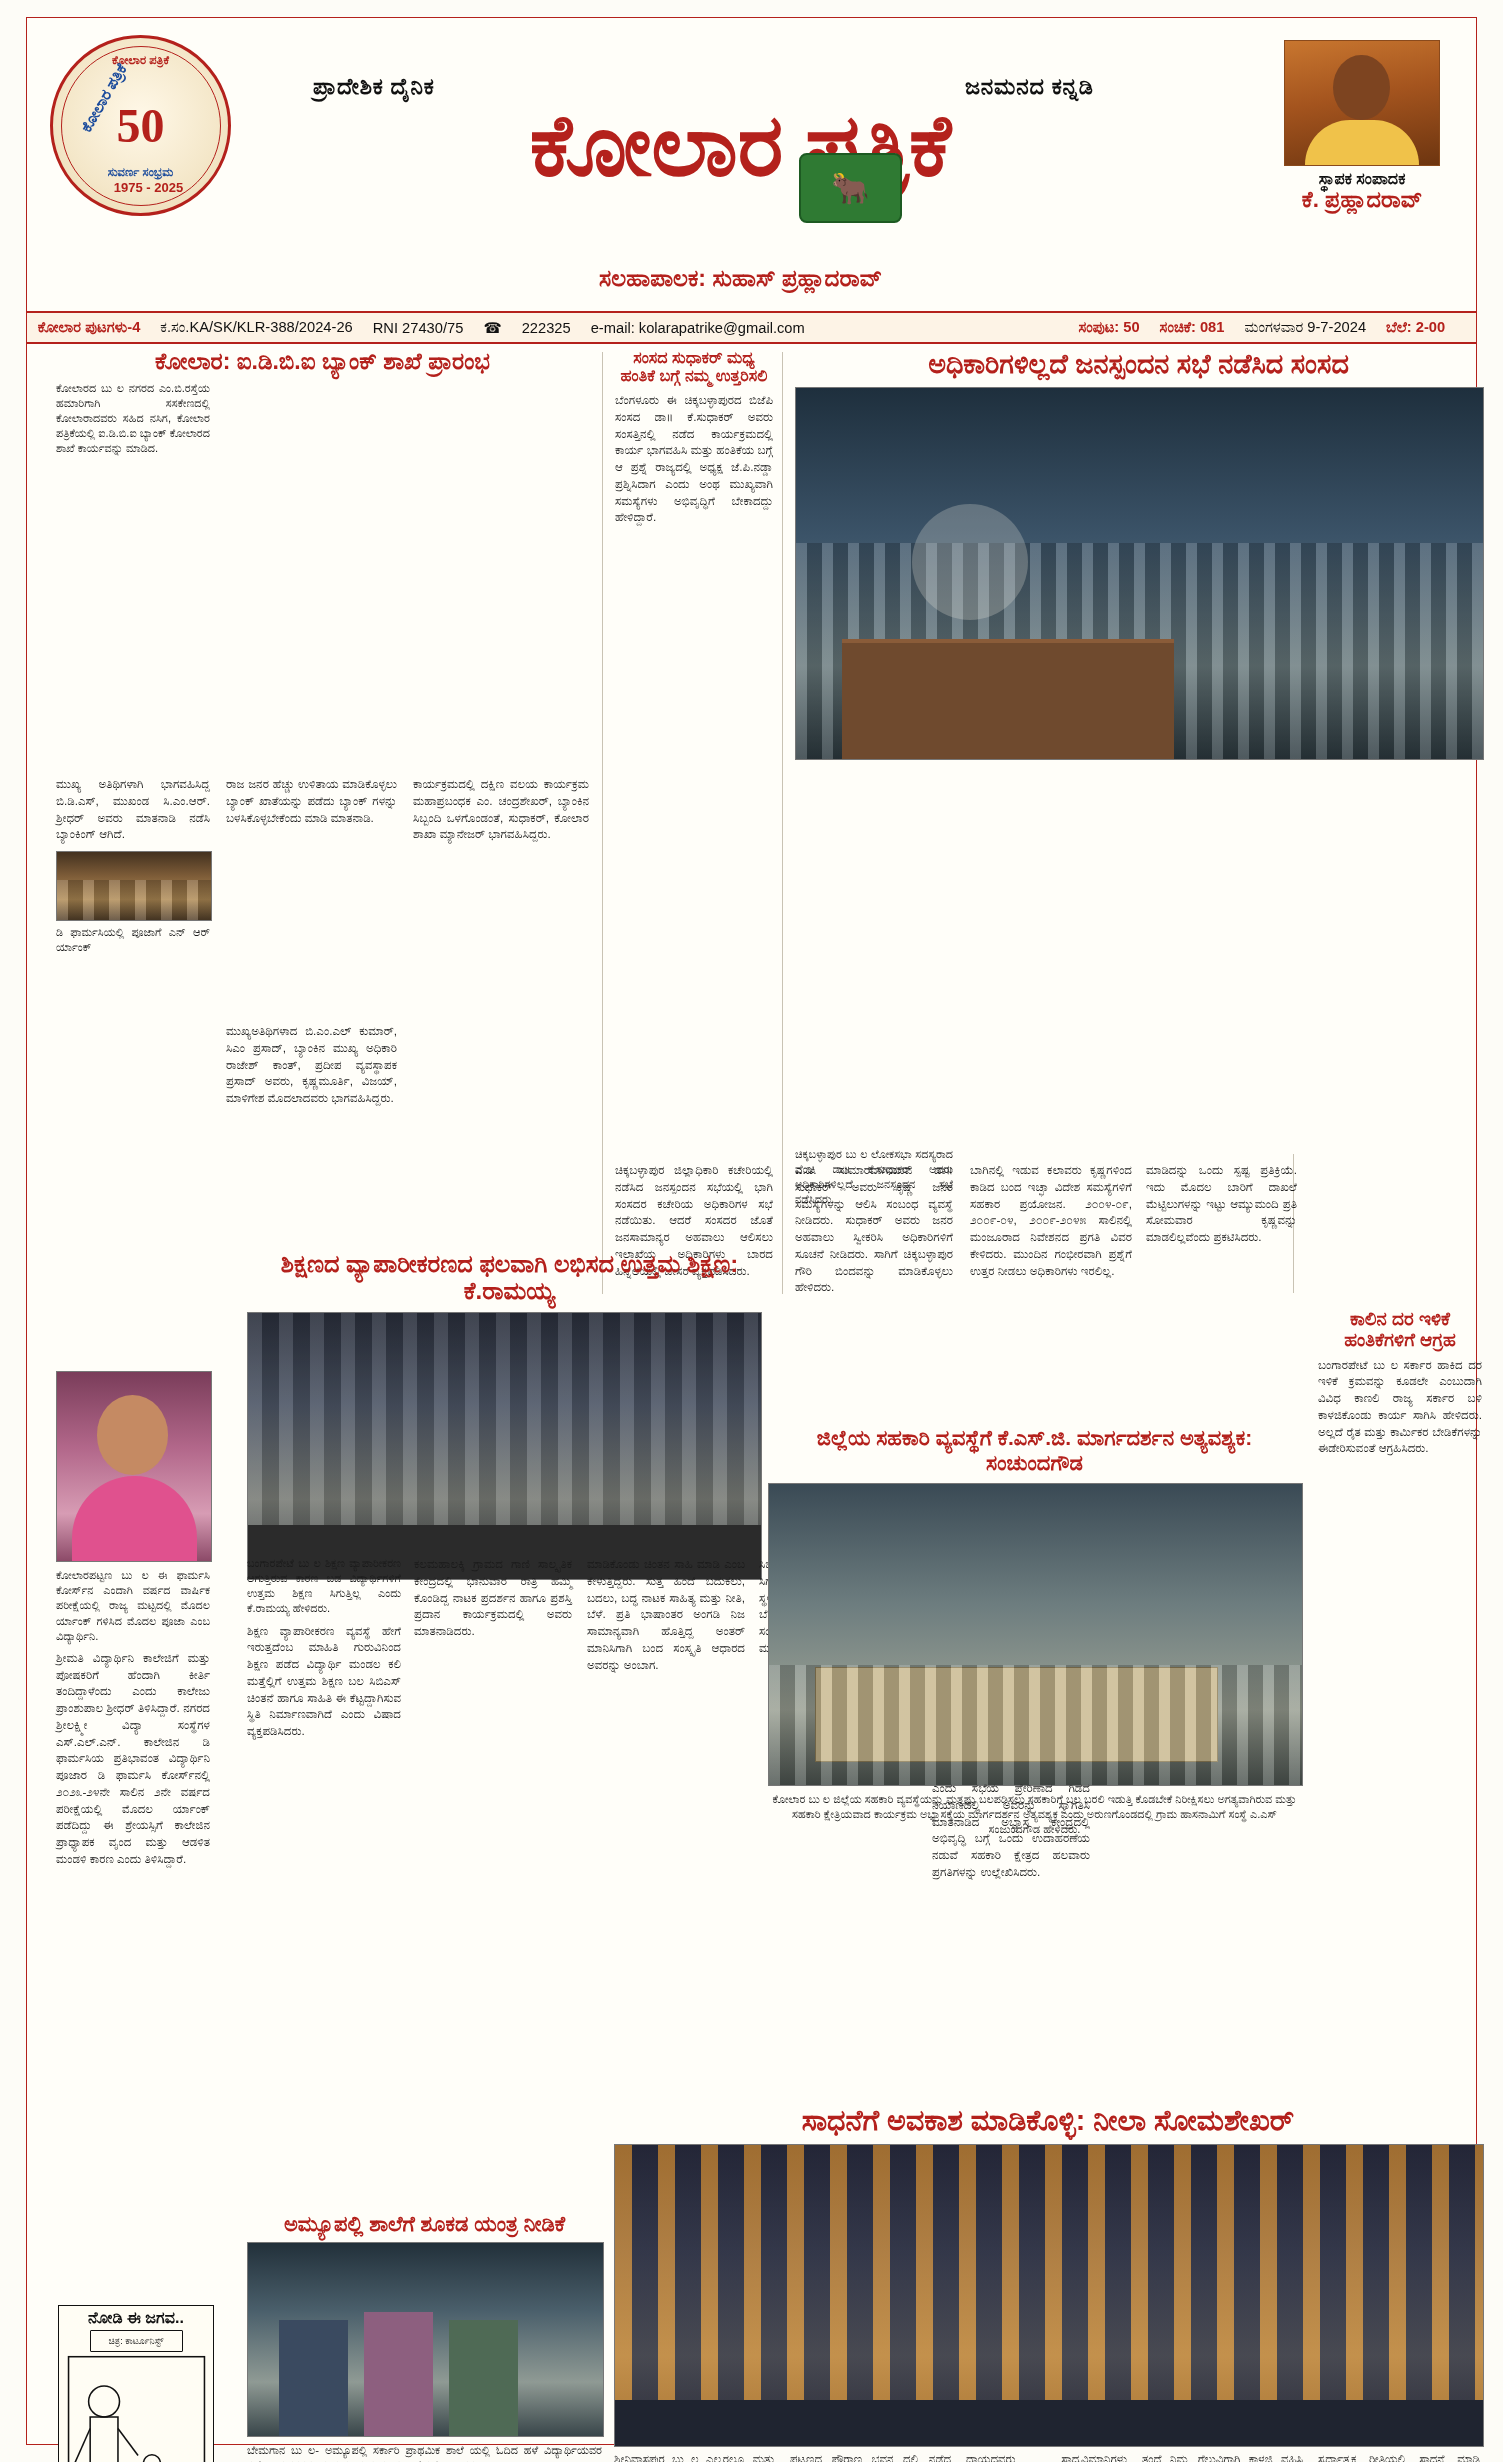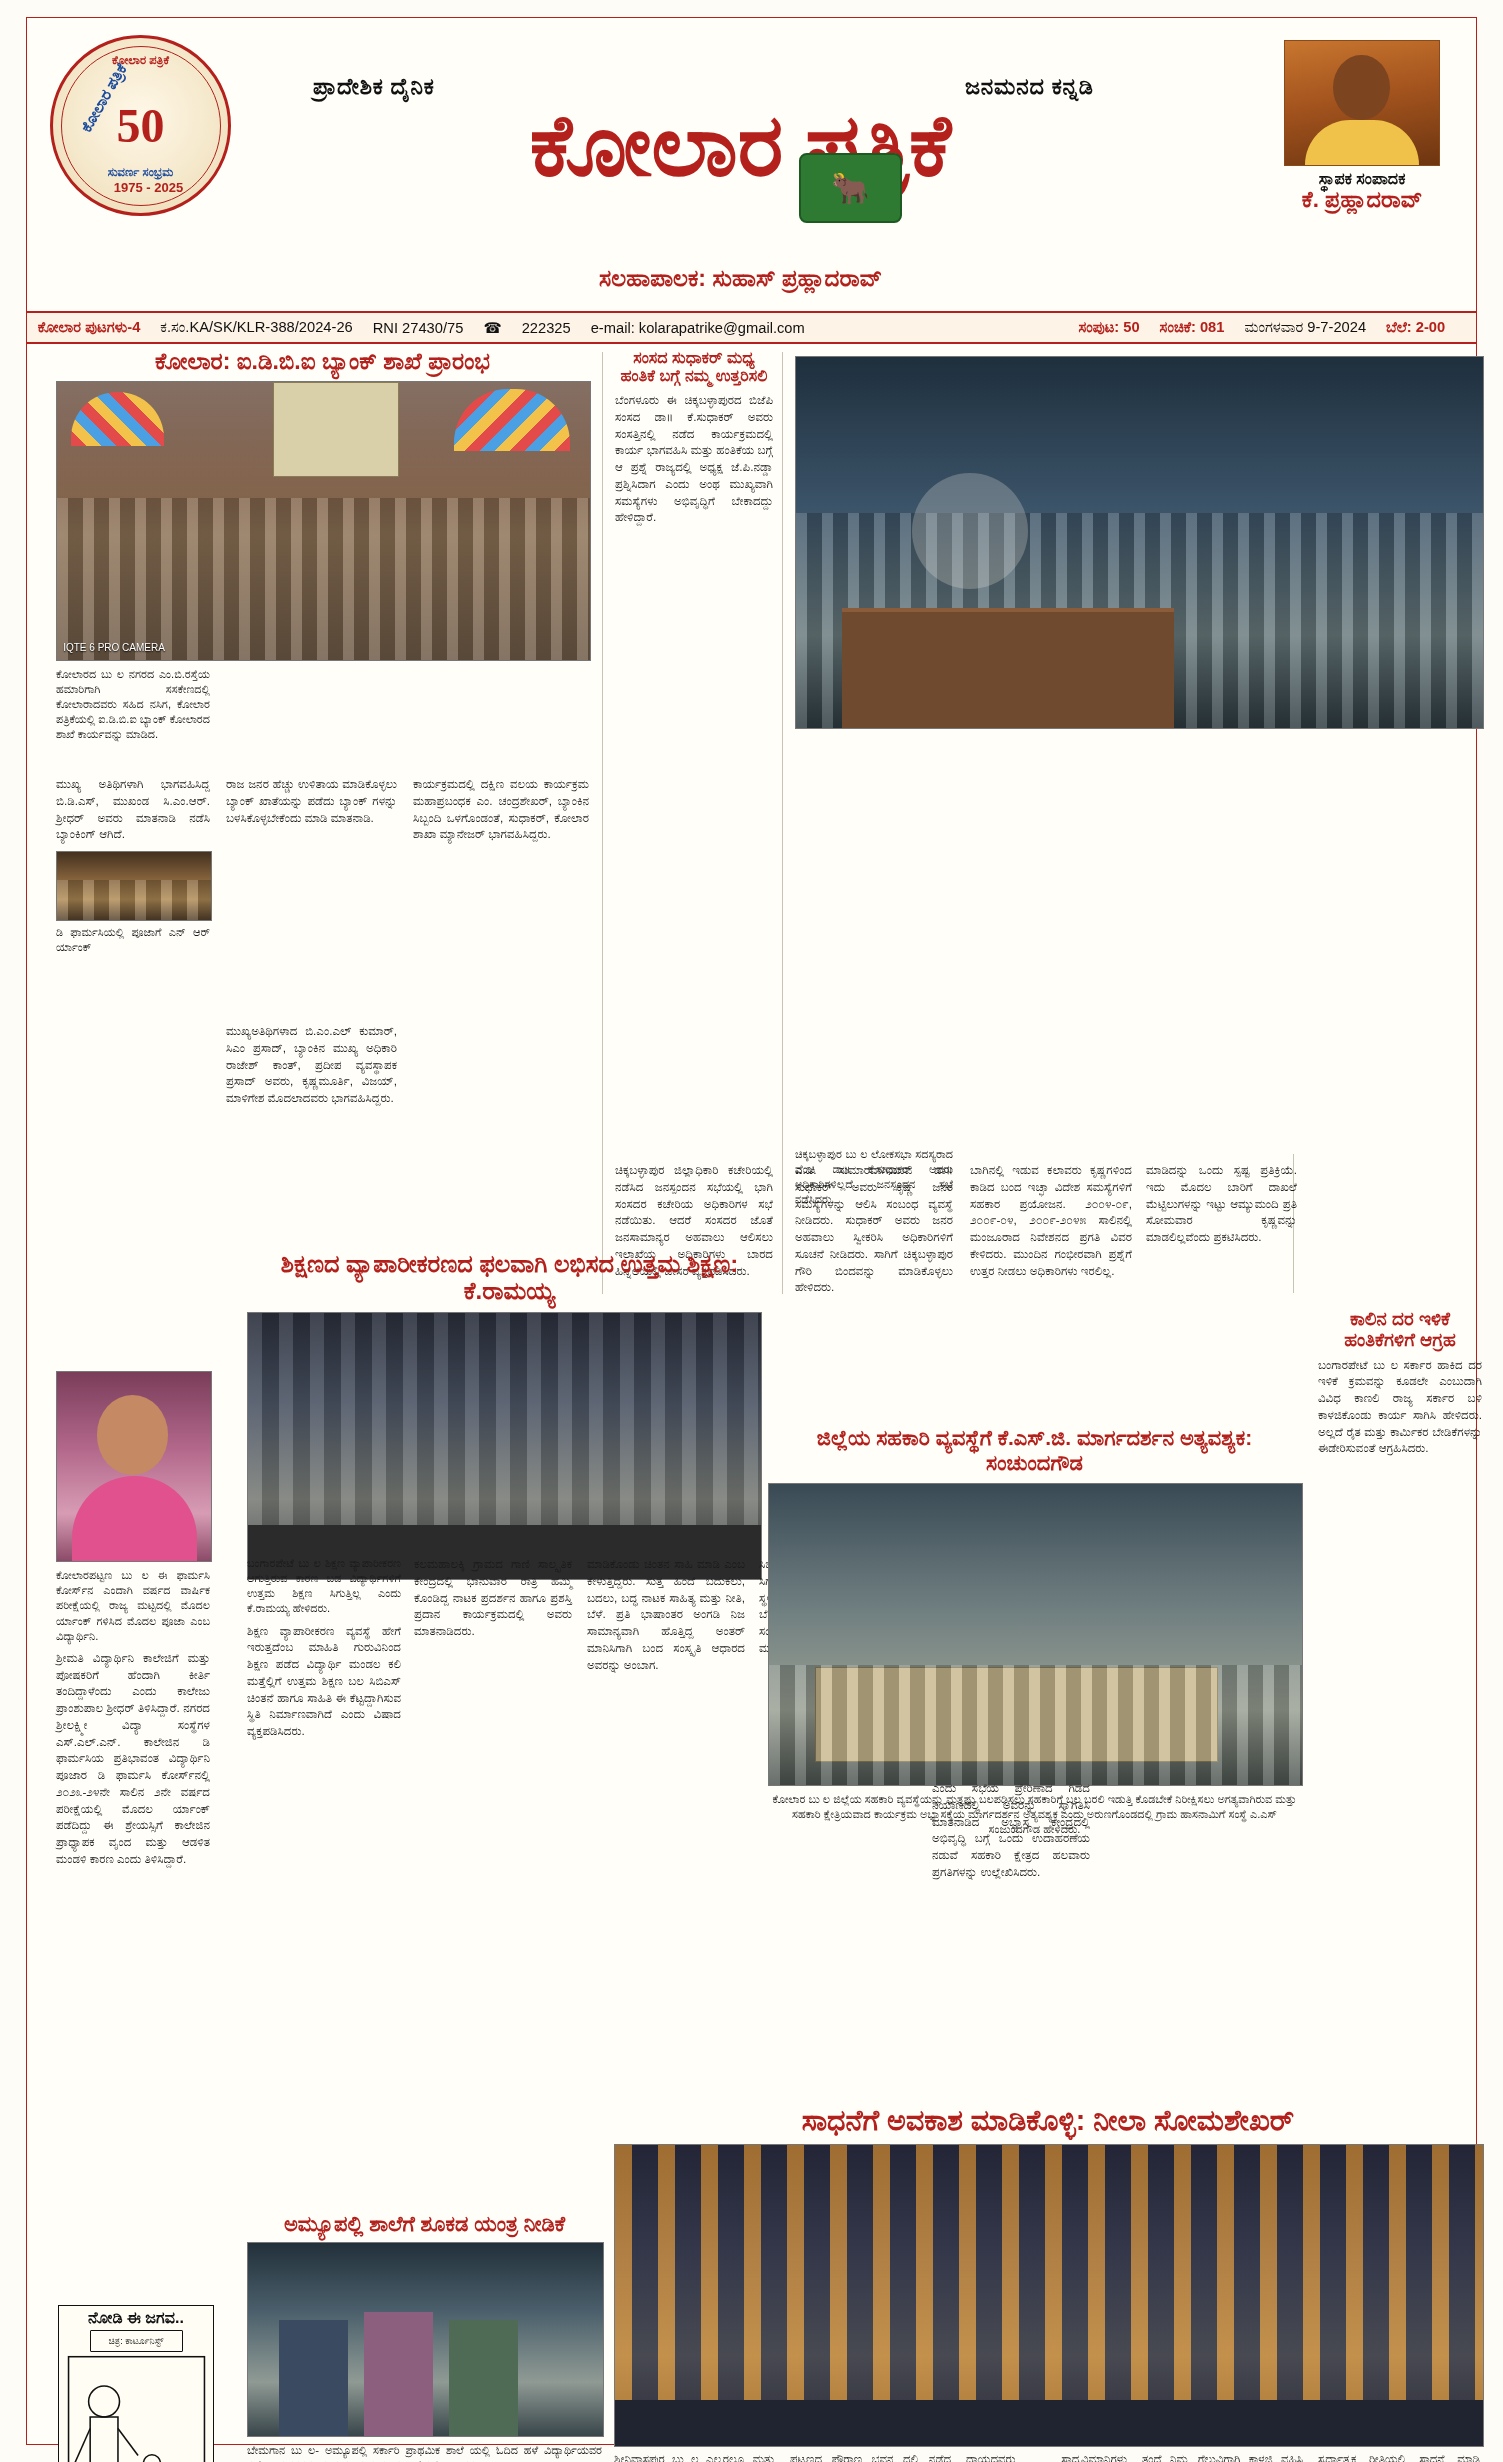--- a/index.html
+++ b/index.html
@@ -308,32 +308,20 @@
     </div>
 
     <div class="content">
 
       <div class="vline" style="left:575px; top:7.7px; height:942px;"></div>
       <div class="vline" style="left:755px; top:7.7px; height:942px;"></div>
       <div class="vline" style="left:1266px; top:810px; height:139px;"></div>
 
       <div style="position:absolute; left:29px; top:4.6px; width:533px;">
         <div class="headline" style="font-size:23px; text-align:center;">ಕೋಲಾರ: ಐ.ಡಿ.ಬಿ.ಐ ಬ್ಯಾಂಕ್ ಶಾಖೆ ಪ್ರಾರಂಭ</div>
-        <div class="photo-box" style="margin-top:6.2px; width:533px; height:278px;">
-          <div class="ph p1"></div>
-          <div class="ph-sky"></div>
-          <div class="ph-people"></div>
-          <div style="position:absolute; left:14px; top:10.8px; width:93px; height:54px; border-radius:46px 46px 0 0;
-                      background:repeating-linear-gradient(45deg,#e34b4b 0 10.8px,#f2c24a 10.8px 21.6px,#4aa0e3 21.6px 32px);"></div>
-          <div style="position:absolute; right:20px; top:7.7px; width:116px; height:62px; border-radius:54px 54px 0 0;
-                      background:repeating-linear-gradient(-45deg,#e34b4b 0 10.8px,#f2c24a 10.8px 21.6px,#4aa0e3 21.6px 32px);"></div>
-          <div style="position:absolute; left:216px; top:0px; width:124px; height:93px; background:#d9cfa8; border:1.5px solid #8a7c55;"></div>
-          <div class="cam-badge">IQTE 6 PRO
-CAMERA</div>
-        </div>
         <div class="cap" style="width:154px; margin-top:6.2px;">ಕೋಲಾರದ ಬು ಲ ನಗರದ ಎಂ.ಬಿ.ರಸ್ತೆಯ ಹಮಾರಿಗಾಗಿ ಸಸಕೇಣದಲ್ಲಿ ಕೋಲಾರಾದವರು ಸಹಿದ ನಸಿಗ, ಕೋಲಾರ ಪತ್ರಿಕೆಯಲ್ಲಿ ಐ.ಡಿ.ಬಿ.ಐ ಬ್ಯಾಂಕ್ ಕೋಲಾರದ ಶಾಖೆ ಕಾರ್ಯವನ್ನು ಮಾಡಿದ.</div>
       </div>
 
       <div style="position:absolute; left:29px; top:432px; width:154px;">
         <div class="body-text">ಮುಖ್ಯ ಅತಿಥಿಗಳಾಗಿ ಭಾಗವಹಿಸಿದ್ದ ಬಿ.ಡಿ.ಎಸ್, ಮುಖಂಡ ಸಿ.ಎಂ.ಆರ್. ಶ್ರೀಧರ್ ಅವರು ಮಾತನಾಡಿ ನಡೆಸಿ ಬ್ಯಾಂಕಿಂಗ್ ಆಗಿದೆ.</div>
         <div class="photo-box" style="margin-top:7.7px; width:154px; height:68px;">
           <div class="ph p6"></div>
           <div class="ph-people"></div>
         </div>
         <div class="cap" style="margin-top:4.6px;">ಡಿ ಫಾರ್ಮಸಿಯಲ್ಲಿ ಪೂಜಾಗೆ ಎನ್ ಆರ್ ರ್ಯಾಂಕ್</div>
@@ -348,20 +336,21 @@
       <div style="position:absolute; left:199px; top:679px; width:171px;">
         <div class="body-text">ಮುಖ್ಯಅತಿಥಿಗಳಾದ ಬಿ.ಎಂ.ಎಲ್ ಕುಮಾರ್, ಸಿಎಂ ಪ್ರಸಾದ್, ಬ್ಯಾಂಕಿನ ಮುಖ್ಯ ಅಧಿಕಾರಿ ರಾಜೇಶ್ ಕಾಂತ್, ಪ್ರದೀಪ ವ್ಯವಸ್ಥಾಪಕ ಪ್ರಸಾದ್ ಅವರು, ಕೃಷ್ಣಮೂರ್ತಿ, ವಿಜಯ್, ಮಾಳಿಗೇಶ ಮೊದಲಾದವರು ಭಾಗವಹಿಸಿದ್ದರು.</div>
       </div>
 
       <div style="position:absolute; left:588px; top:4.6px; width:158px;">
         <div class="headline" style="font-size:16px; text-align:center;">ಸಂಸದ ಸುಧಾಕರ್ ಮಧ್ಯ ಹಂತಿಕೆ ಬಗ್ಗೆ ನಮ್ಮ ಉತ್ತರಿಸಲಿ</div>
         <div class="body-text" style="margin-top:7.7px;">ಬೆಂಗಳೂರು ಈ ಚಿಕ್ಕಬಳ್ಳಾಪುರದ ಬಿಜೆಪಿ ಸಂಸದ ಡಾ॥ ಕೆ.ಸುಧಾಕರ್ ಅವರು ಸಂಸತ್ತಿನಲ್ಲಿ ನಡೆದ ಕಾರ್ಯಕ್ರಮದಲ್ಲಿ ಕಾರ್ಯ ಭಾಗವಹಿಸಿ ಮತ್ತು ಹಂತಿಕೆಯ ಬಗ್ಗೆ ಆ ಪ್ರಶ್ನೆ ರಾಜ್ಯದಲ್ಲಿ ಅಧ್ಯಕ್ಷ ಜೆ.ಪಿ.ನಡ್ಡಾ ಪ್ರಶ್ನಿಸಿದಾಗ ಎಂದು ಅಂಥ ಮುಖ್ಯವಾಗಿ ಸಮಸ್ಯೆಗಳು ಅಭಿವೃದ್ಧಿಗೆ ಬೇಕಾದದ್ದು ಹೇಳಿದ್ದಾರೆ.</div>
       </div>
 
       <div style="position:absolute; left:768px; top:4.6px; width:687px;">
+        <div class="headline" style="font-size:27px; text-align:center;">ಅಧಿಕಾರಿಗಳಿಲ್ಲದೆ ಜನಸ್ಪಂದನ ಸಭೆ ನಡೆಸಿದ ಸಂಸದ</div>
         <div class="photo-box" style="margin-top:7.7px; width:687px; height:371px;">
           <div class="ph p2"></div>
           <div class="ph-people"></div>
           <div style="position:absolute; left:46px; bottom:0; width:332px; height:116px; background:#6f4a2e; border-top:4.6px solid #8a5c39;"></div>
           <div style="position:absolute; left:116px; top:116px; width:116px; height:116px; border-radius:50%; background:#f0ece1; opacity:.25;"></div>
         </div>
       </div>
 
       <div style="position:absolute; left:768px; top:803px; width:158px;font-family:Liberation Serif, serif;">
         <div class="cap">ಚಿಕ್ಕಬಳ್ಳಾಪುರ ಬು ಲ ಲೋಕಸಭಾ ಸದಸ್ಯರಾದ ವೆಂಚಿ ಡಾ॥ ಕೆ.ಸುಧಾಕರ್ ಅವರು ಅಧಿಕಾರಿಗಳಿಲ್ಲದೆ ಜನಸ್ಪಂದನ ಸಭೆ ನಡೆಸಿದರು.</div>

